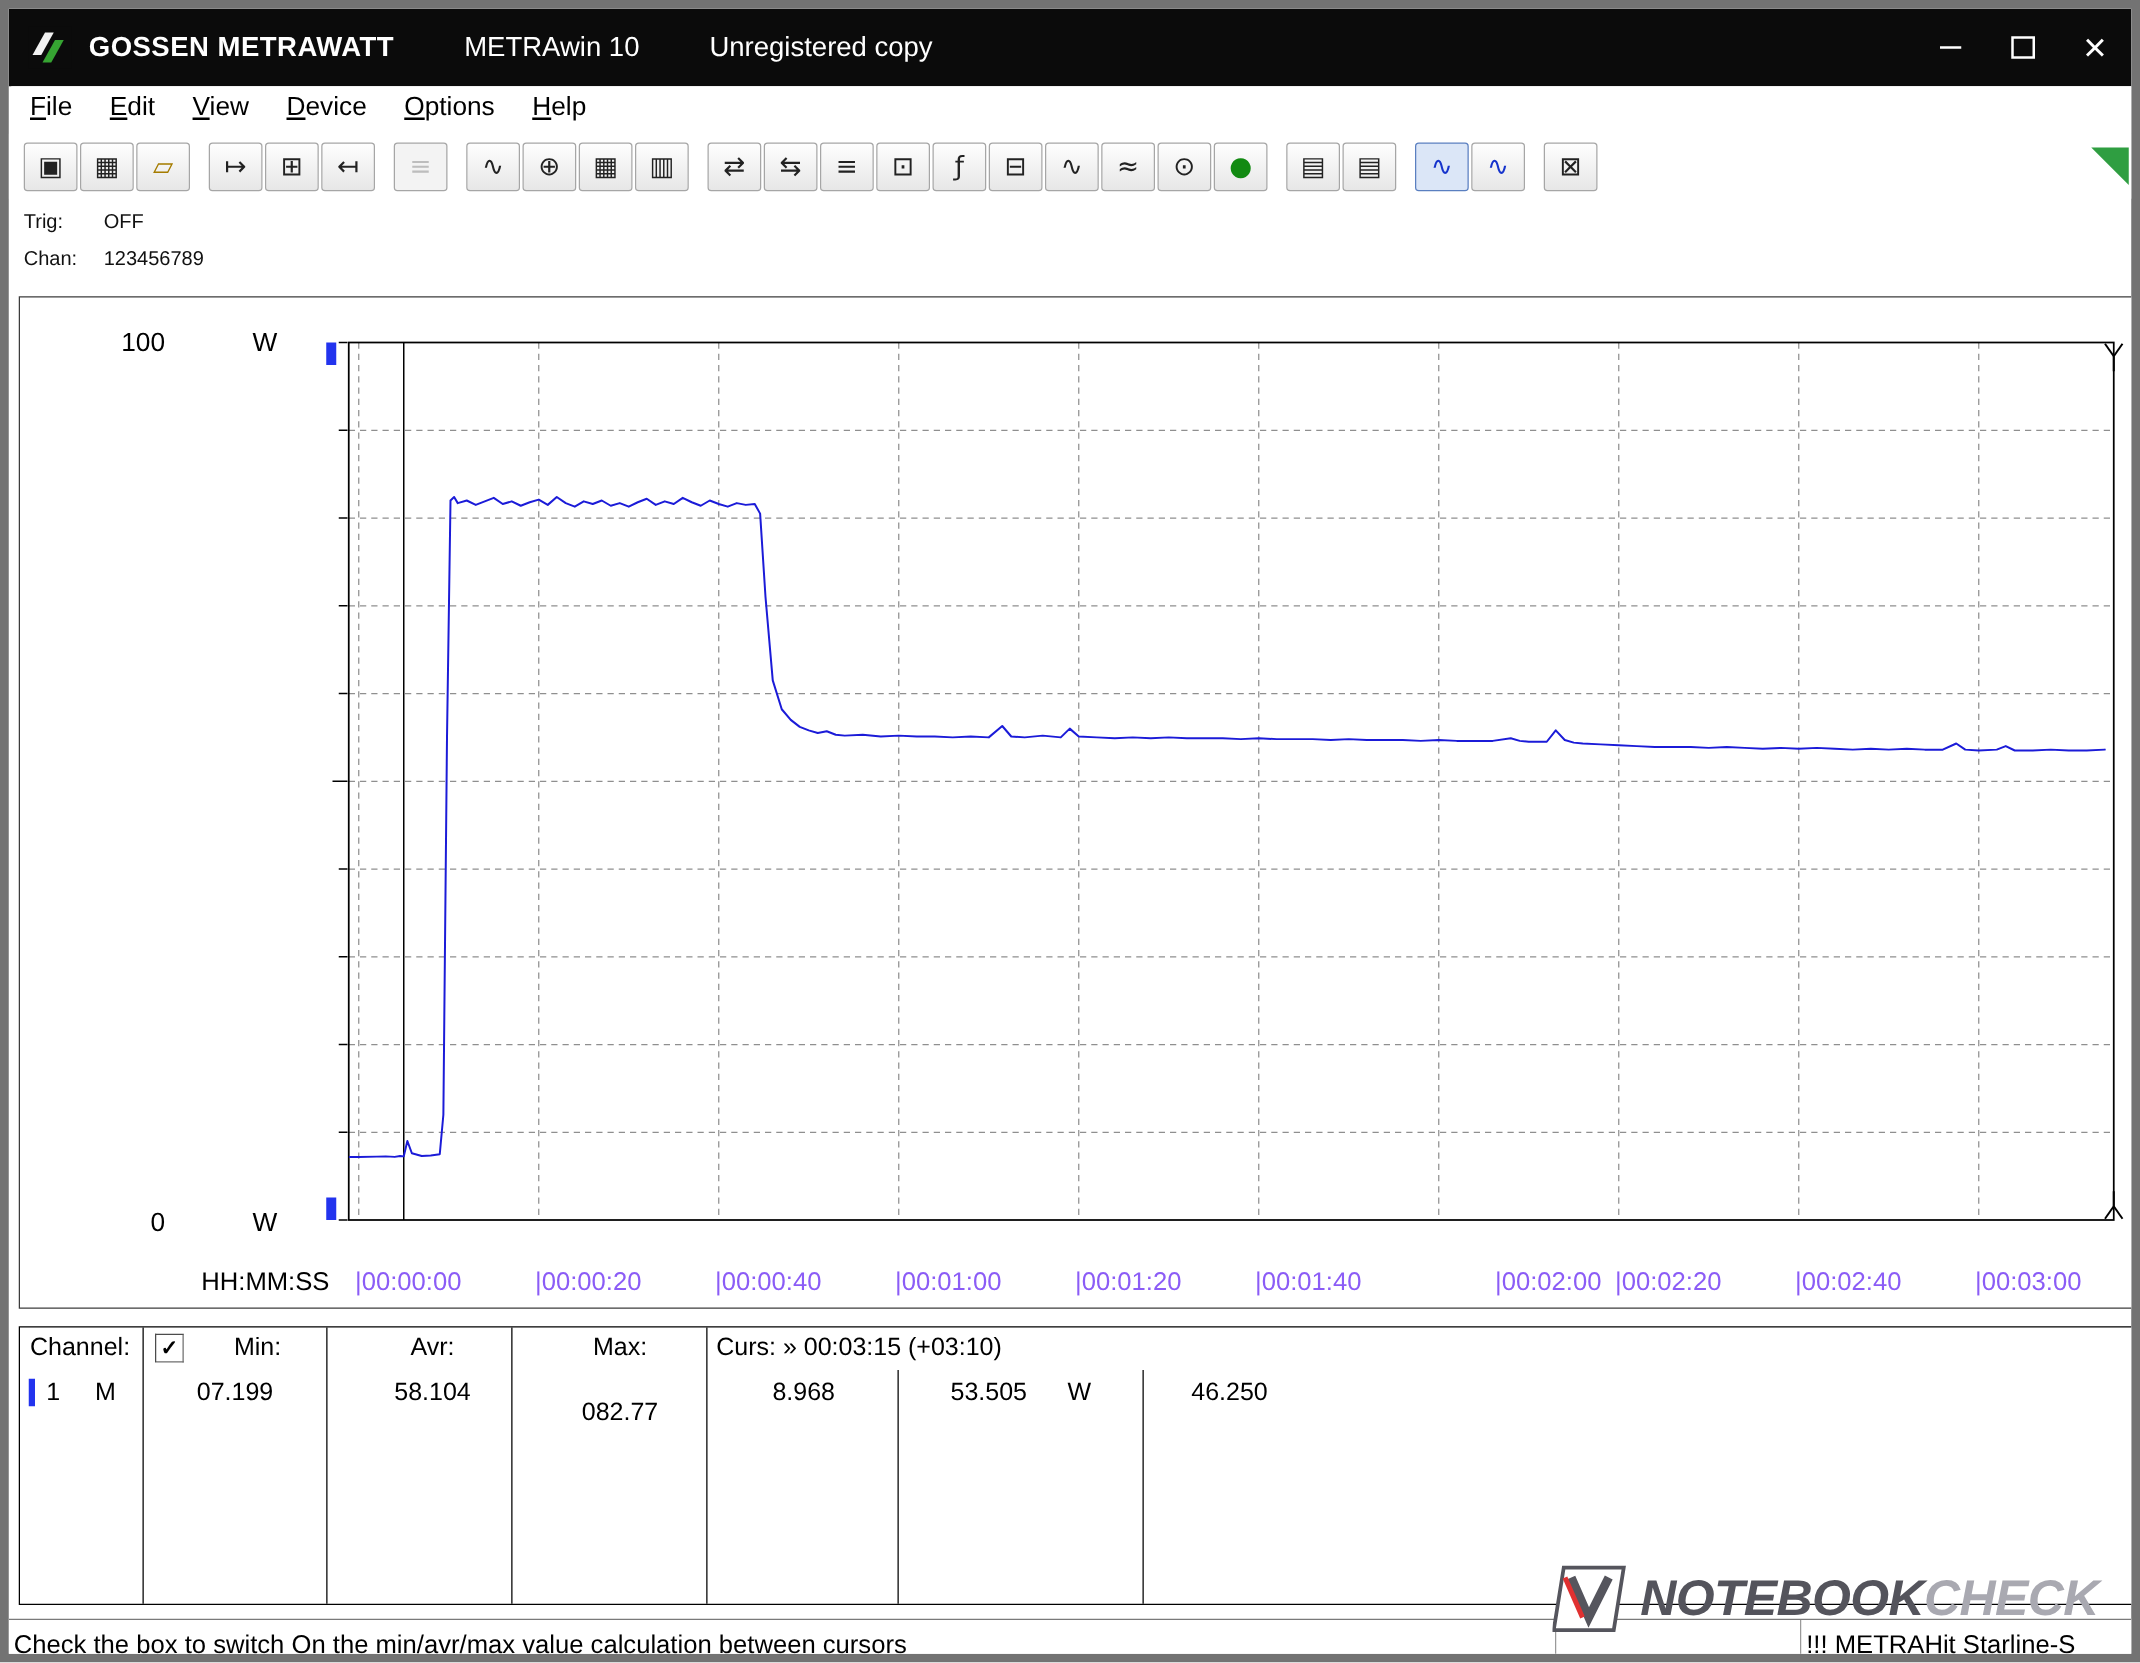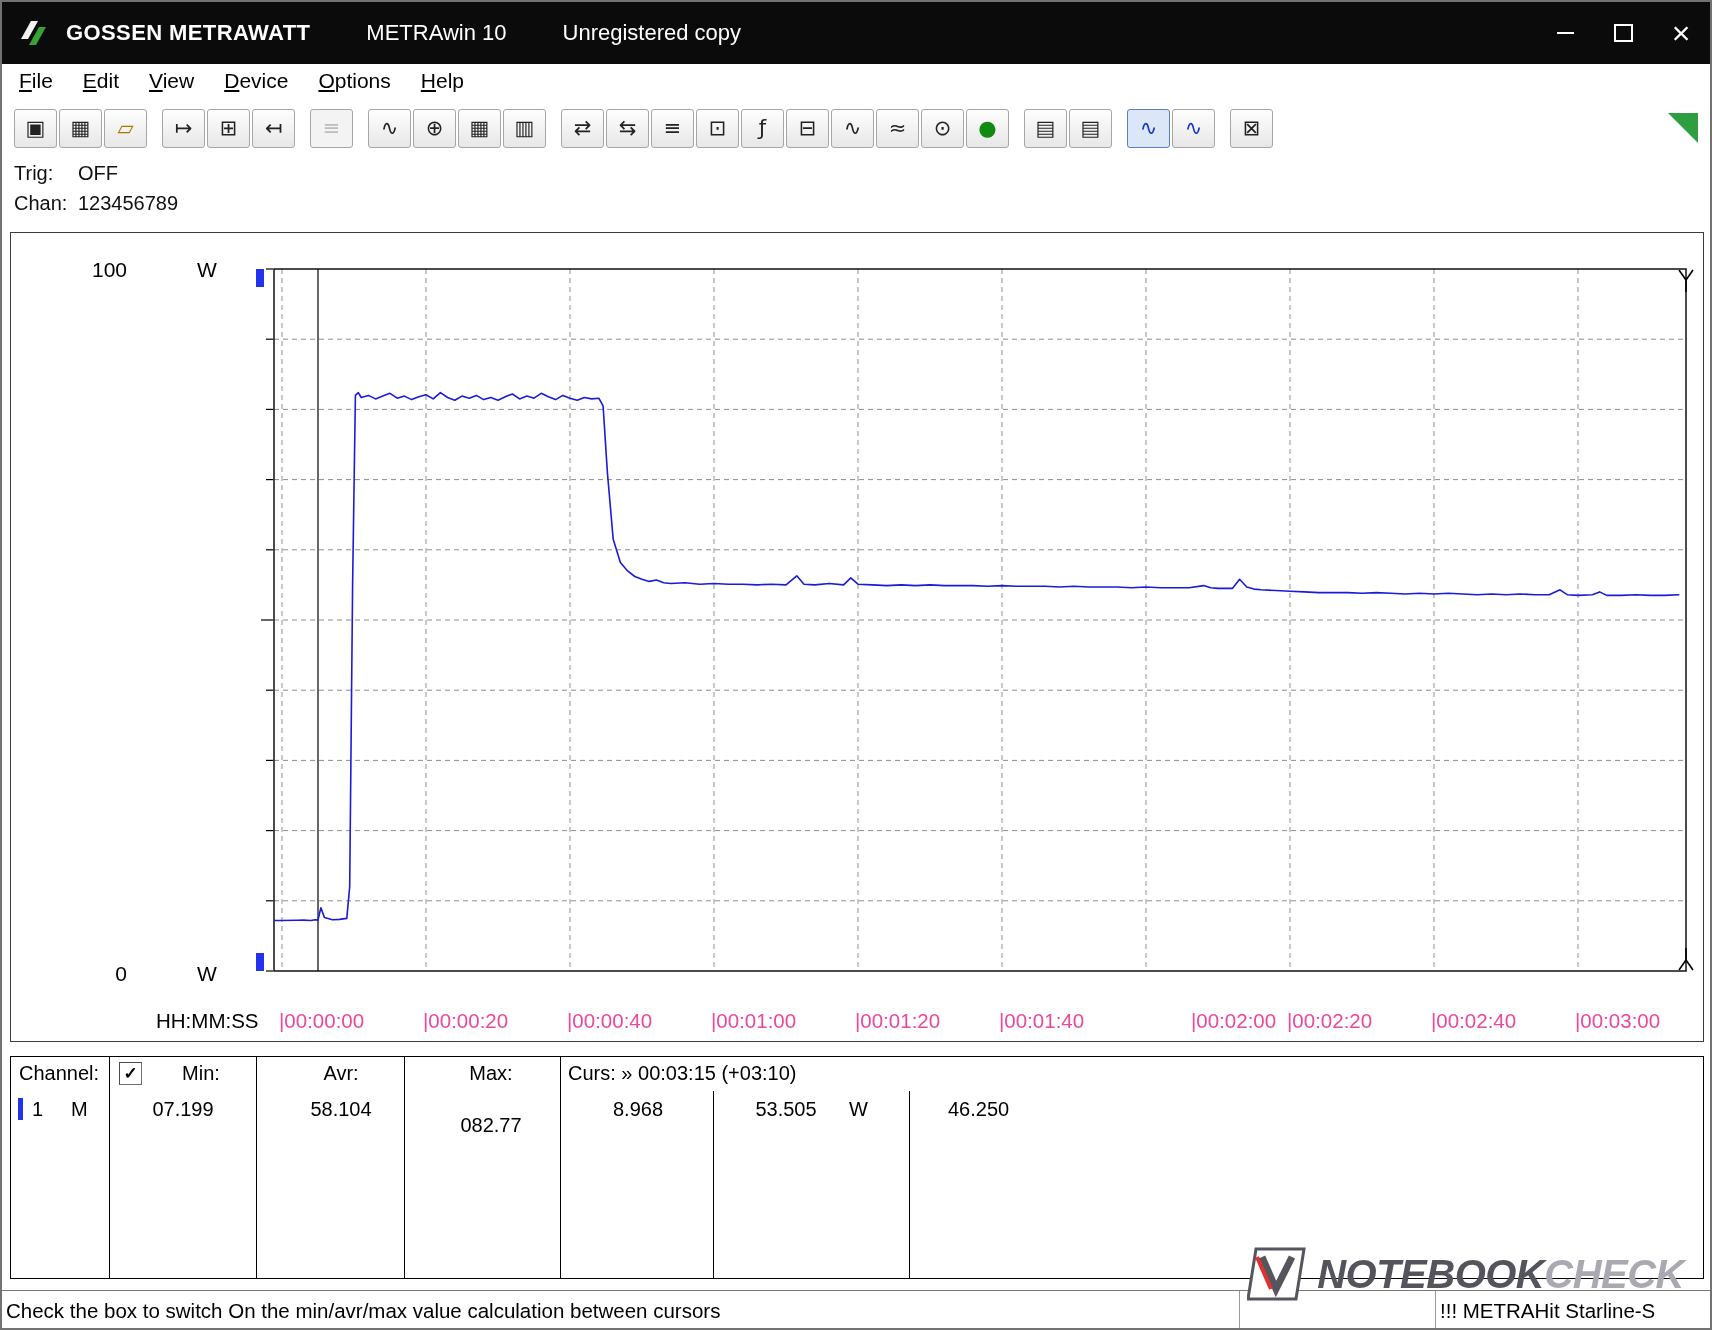--- a/index.html
+++ b/index.html
@@ -1,17 +1,17 @@
 <!DOCTYPE html>
 <html><head>
 <meta charset="utf-8">
 <style>
   html,body{margin:0;padding:0;background:#fff;}
   .window{position:relative;width:1712px;height:1330px;font-family:"Liberation Sans",sans-serif;
-          background:#fff;border:2px solid #737373;box-sizing:border-box;overflow:hidden;}
+          background:#fff;border:7px solid #737373;box-sizing:border-box;overflow:hidden;}
 
   
   .titlebar{position:absolute;left:0;top:0;width:100%;height:62px;background:#0b0b0b;
             display:flex;align-items:center;color:#fff;}
   .tb-logo{width:34px;height:34px;margin-left:16px;flex:0 0 auto;}
   .tb-brand{margin-left:14px;font-size:22px;font-weight:bold;letter-spacing:.4px;}
   .tb-app{margin-left:56px;font-size:22px;}
   .tb-lic{margin-left:56px;font-size:22px;}
   .tb-spacer{flex:1;}
   .winbtn{width:58px;height:62px;display:flex;align-items:center;justify-content:center;cursor:default;}
@@ -32,38 +32,38 @@
           margin-right:2px;flex:0 0 auto;}
   .tb-btn.pressed{background:#dbe6f7;border-color:#5a7fc0;}
   .tb-btn.disabled{background:#f3f3f3;}
   .tb-btn.disabled .tb-glyph{color:#bdbdbd !important;}
   .tb-glyph{font-size:21px;color:#222;font-family:"DejaVu Sans",sans-serif;line-height:1;}
   .tb-sep{width:13px;flex:0 0 auto;}
   .tb-handle{margin-left:auto;margin-right:16px;width:0;height:0;
              border-top:30px solid #2f9e41;border-left:30px solid transparent;}
 
   
-  .infopanel{position:absolute;left:0;top:152px;width:100%;height:78px;font-size:20px;color:#111;}
+  .infopanel{position:absolute;left:0;top:152px;width:100%;height:78px;font-size:16px;color:#111;}
   .ip-g1{position:absolute;left:12px;top:4px;}
   .ip-g2{position:absolute;left:462px;top:4px;}
   .ip-row{height:30px;display:flex;align-items:center;white-space:pre;}
   .ip-g1 .ip-label{display:inline-block;width:64px;}
   .ip-g2 .ip-label{display:inline-block;width:92px;}
   .ip-label2{margin-left:26px;margin-right:10px;}
 
   
   .chart-region{position:absolute;left:8px;top:230px;width:1694px;height:810px;
                 border:1px solid #3c3c3c;box-sizing:border-box;background:#fff;}
   #plot-svg{position:absolute;left:237px;top:32px;}
   .ylab{position:absolute;font-size:21px;color:#000;line-height:26px;}
   .ylab.num{left:52px;width:64px;text-align:right;}
   .ylab.unit{left:186px;}
   .grid{stroke:#8f8f8f;stroke-width:1;stroke-dasharray:5 4;}
   .dataline{fill:none;stroke-width:1.6;stroke-linejoin:round;stroke-linecap:round;}
-  .xtick{position:absolute;top:776px;font-size:20.5px;color:#ec4899;white-space:pre;}
+  .xtick{position:absolute;top:776px;font-size:20.5px;color:#8b5cf6;white-space:pre;}
   .hhmmss{position:absolute;left:145px;top:776px;font-size:20.5px;color:#000;}
 
   
   .datatable{position:absolute;left:8px;top:1054px;width:1694px;height:223px;border:1px solid #000;
              box-sizing:border-box;font-size:20px;color:#000;background:#fff;}
   .dt-line{position:absolute;width:1px;background:#000;}
   .dt-h,.dt-v{position:absolute;white-space:nowrap;}
   .cntr{transform:translateX(-50%);}
   .dt-check{position:absolute;width:21px;height:21px;background:#fff;border:1px solid #6f6f6f;
             border-top-color:#4c4c4c;border-left-color:#4c4c4c;display:flex;align-items:center;

